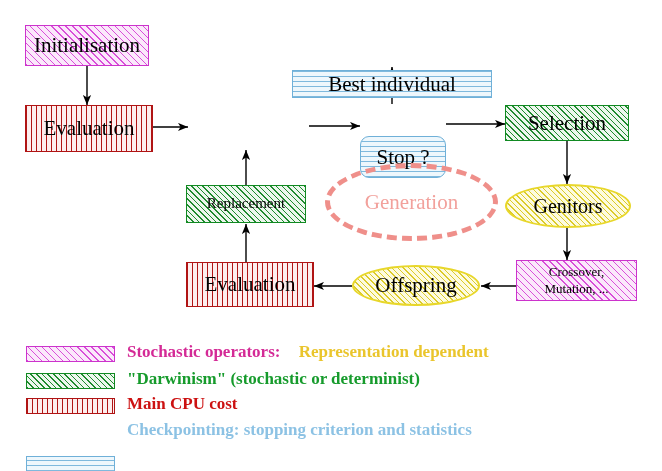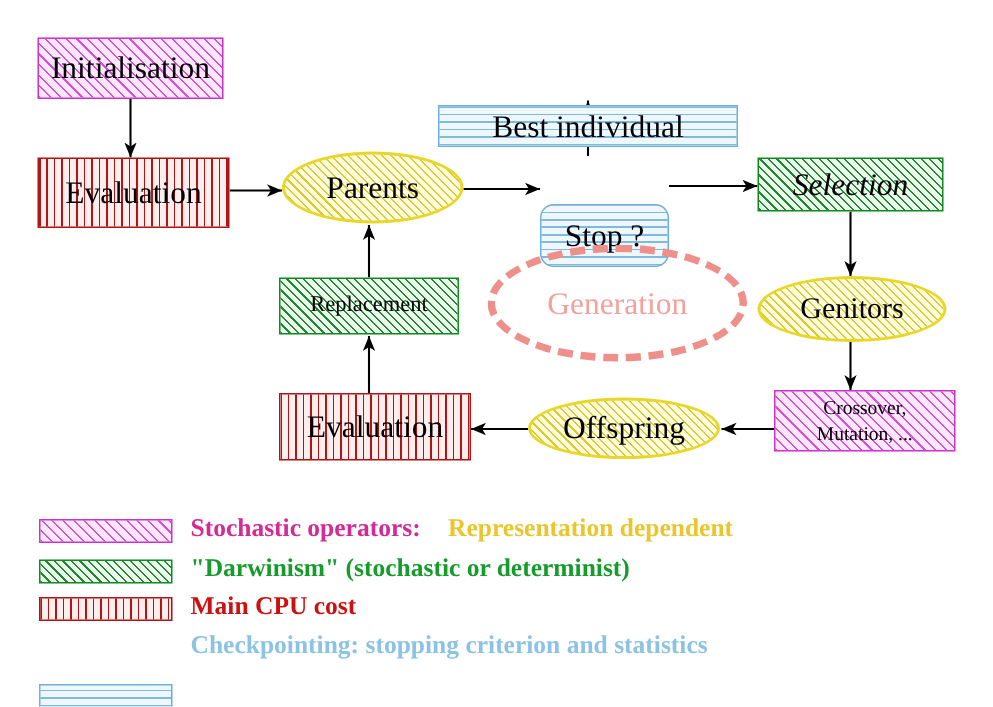--- a/index.html
+++ b/index.html
@@ -45,21 +45,21 @@
   }
   .ellipse{border-radius:50%;}
   .rounded{border-radius:9px;}
 
   
   #n-init      {left:25px; top:25px;  width:124px;height:41px; font-size:21px;}
   #n-eval-top  {left:25px; top:105px; width:128px;height:47px; font-size:21px;}
   #n-parents   {left:188px;top:101px; width:121px;height:48px; font-size:21px;}
   #n-best      {left:292px;top:38px;  width:200px;height:28px; font-size:21px;}
   #n-stop      {left:360px;top:104px; width:86px; height:42px; font-size:21px;}
-  #n-selection {left:505px;top:105px; width:124px;height:36px; font-size:21px;font-style:italic;}
+  #n-selection {left:505px;top:105px; width:124px;height:36px; font-size:21px;}
   #n-genitors  {left:505px;top:184px; width:126px;height:44px; font-size:20px;}
   #n-replace   {left:186px;top:185px; width:120px;height:38px; font-size:15px;}
   #n-eval-bot  {left:186px;top:262px; width:128px;height:45px; font-size:21px;}
   #n-offspring {left:352px;top:265px; width:128px;height:41px; font-size:21px;}
   #n-crossover {left:516px;top:260px; width:121px;height:41px; font-size:13px;
                 flex-direction:column;justify-content:center;}
   #n-crossover span{display:block;line-height:1.25;}
 
   
   #n-generation{
@@ -122,23 +122,20 @@
   </svg>
 
   <div class="node h-magenta" id="n-init">
     <span>Initialisation</span>
   </div>
 
   <div class="node h-red" id="n-eval-top">
     <span>Evaluation</span>
   </div>
 
-  <div class="node h-yellow ellipse" id="n-parents">
-    <span>Parents</span>
-  </div>
 
   <div class="node h-blue" id="n-best">
     <span>Best individual</span>
   </div>
 
   <div class="node h-blue rounded" id="n-stop">
     <span>Stop ?</span>
   </div>
 
   <div class="node h-green" id="n-selection">

